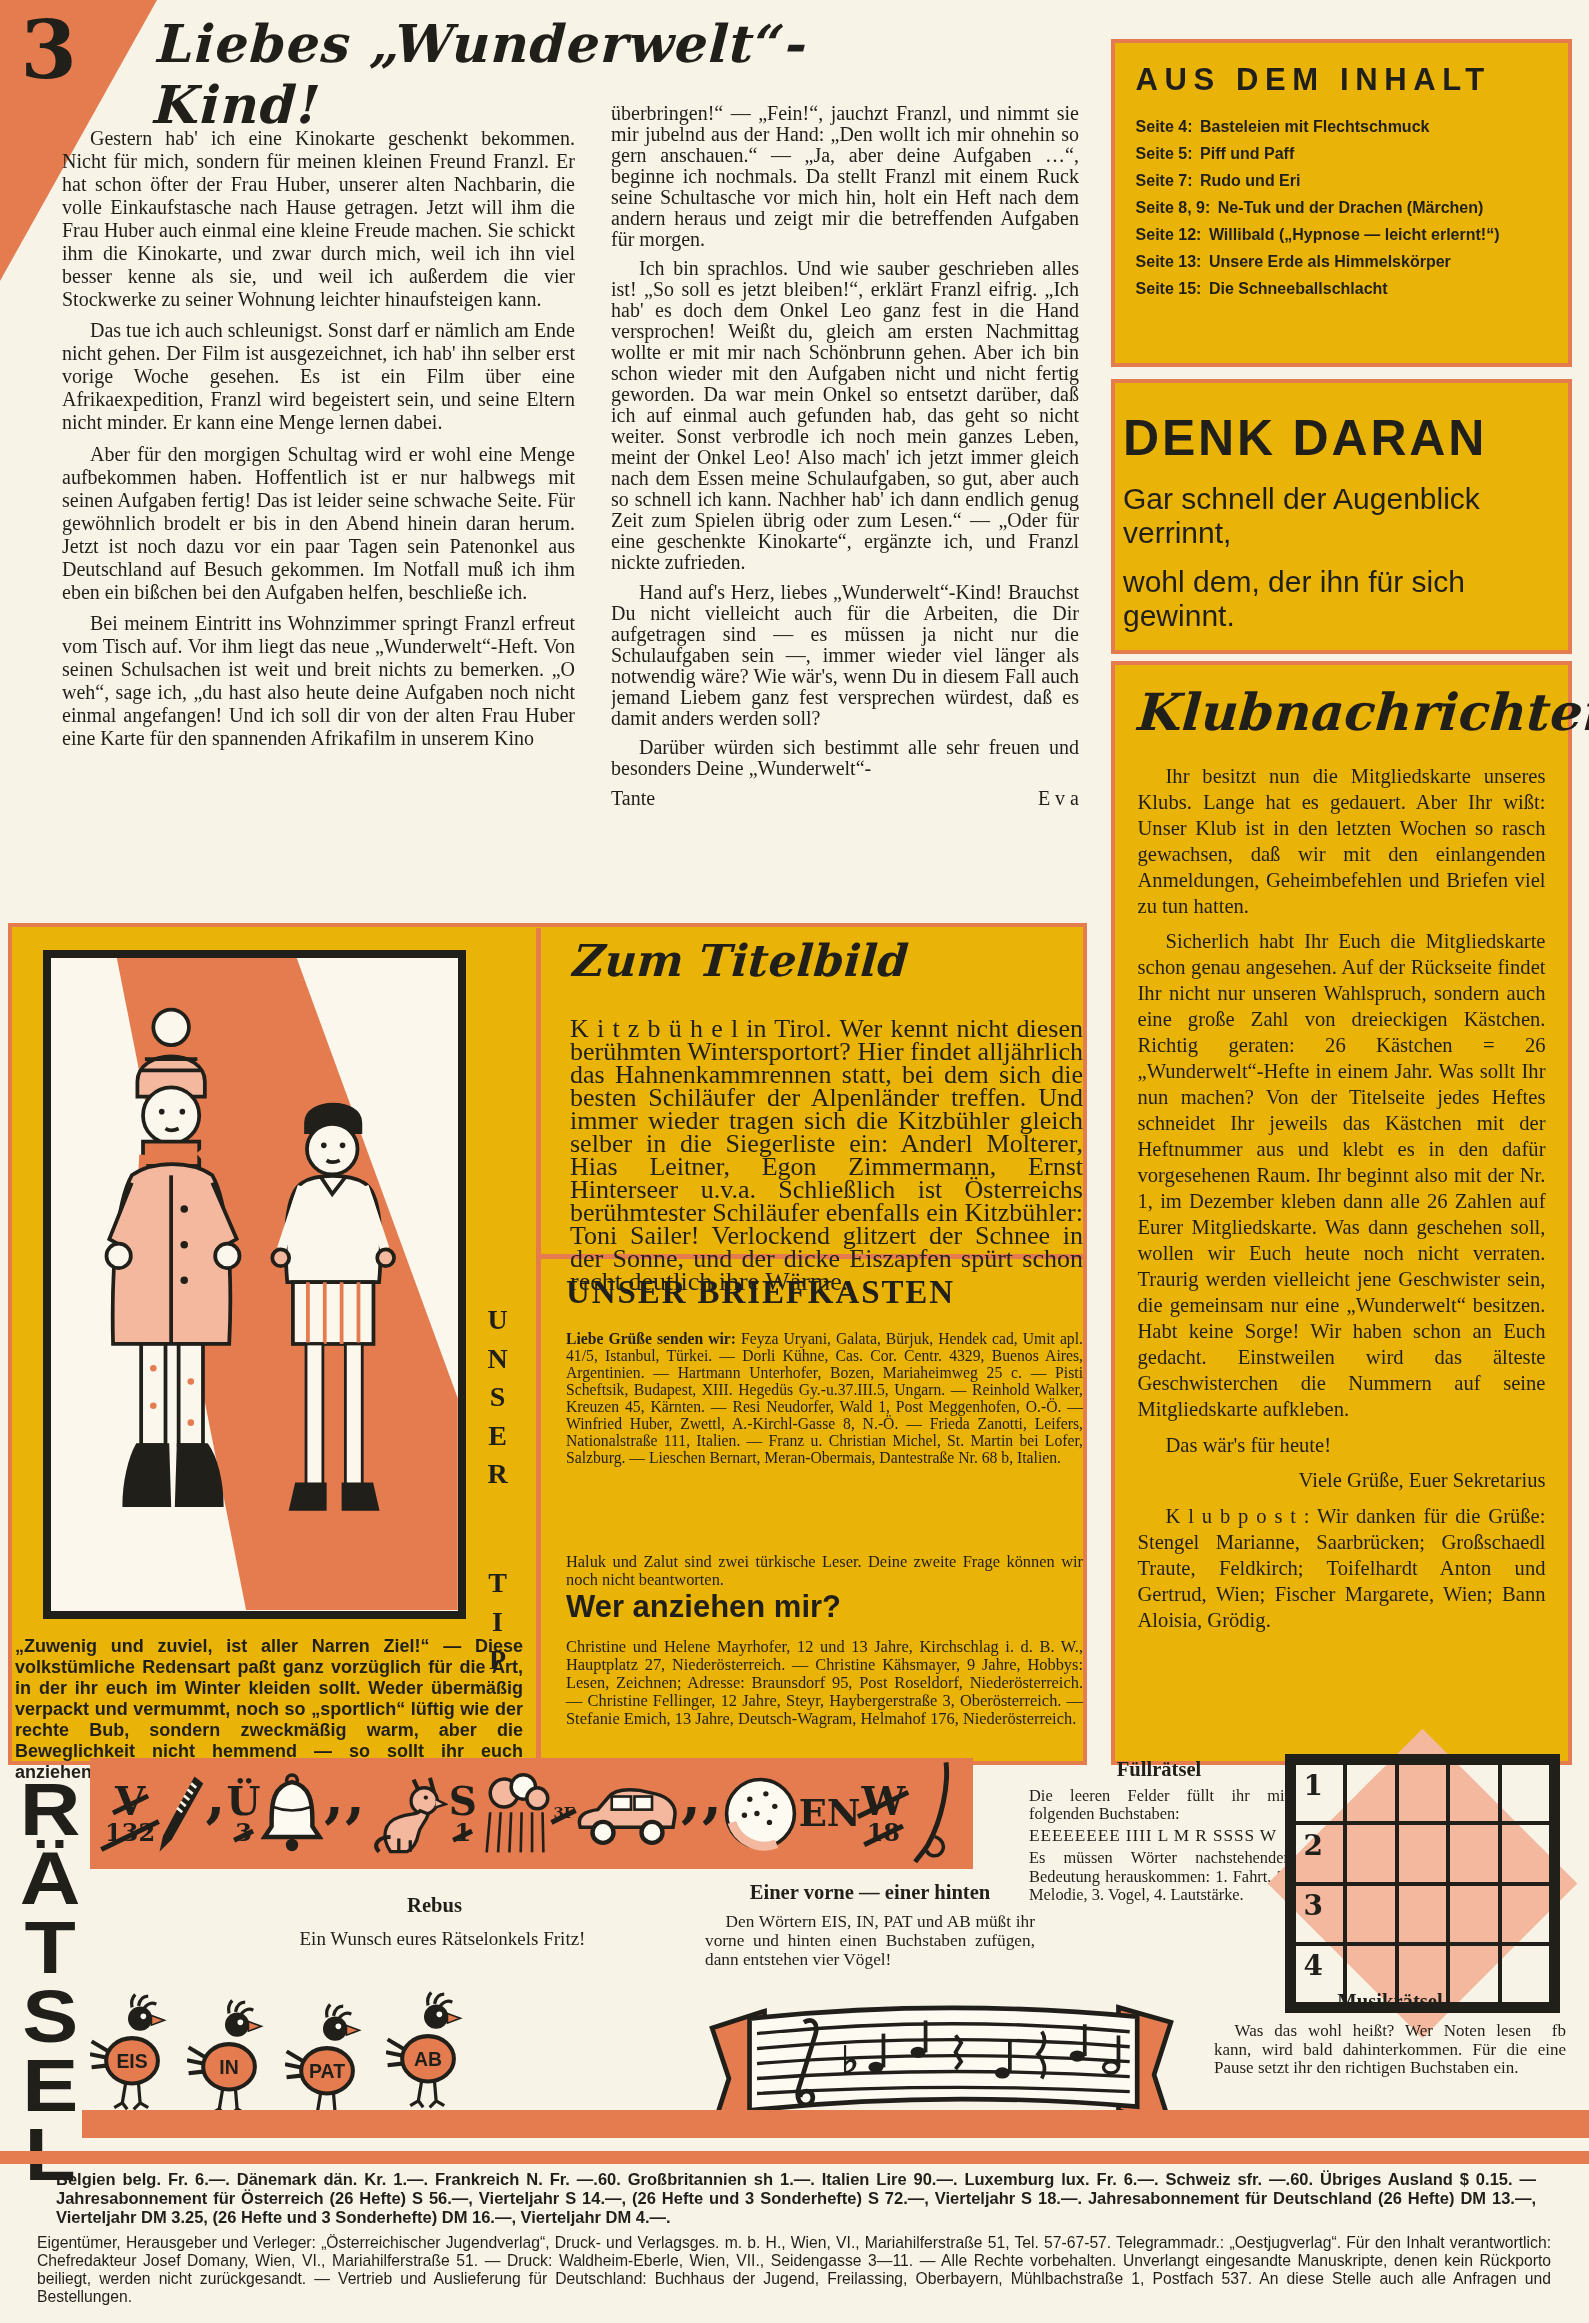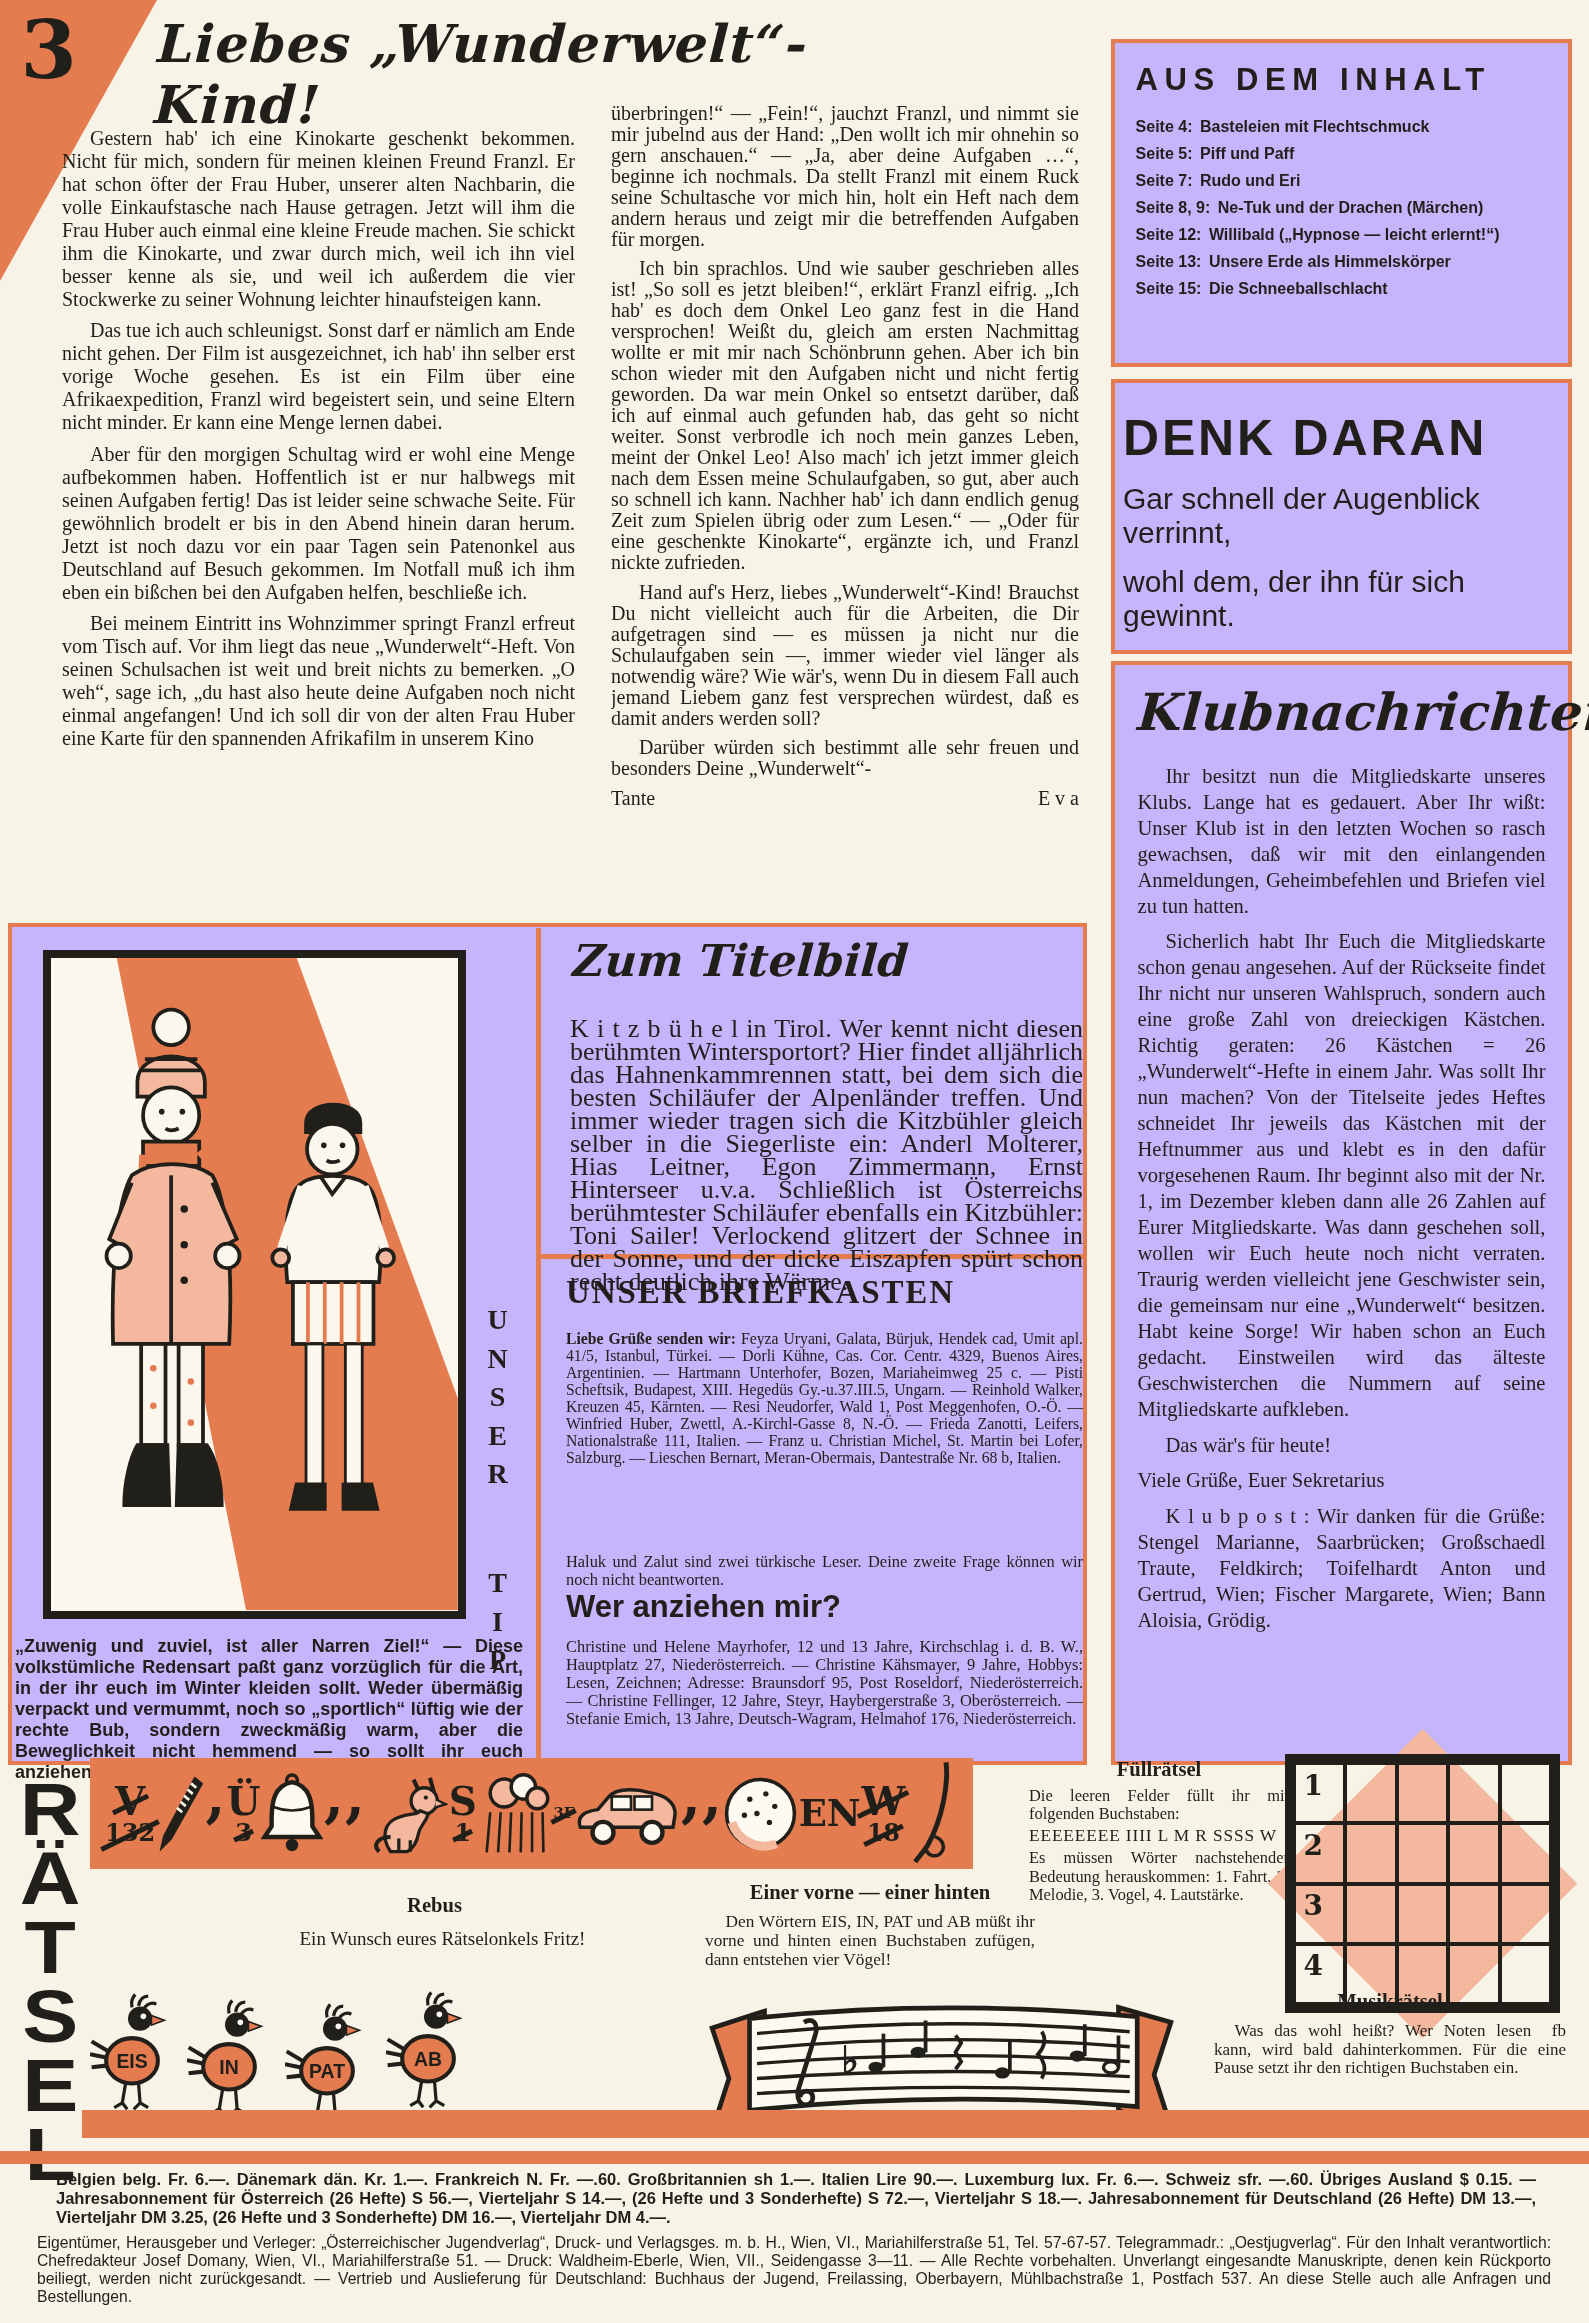--- a/index.html
+++ b/index.html
@@ -12,34 +12,34 @@
   .main-title{left:156px;top:13px;width:656px;font-family:"DejaVu Serif",serif;font-style:italic;font-weight:bold;
               font-size:52px;letter-spacing:0.9px;transform:skewX(-3deg);}
   
   .story{font-size:20px;text-align:justify;margin-top:22px;}
   .story p{margin:0 0 8.4px 0;text-indent:28px;}
   .story p.noindent{text-indent:0;}
   .col1{left:62px;top:105px;width:513px;height:817px;line-height:23px;overflow:hidden;}
   .col2{left:611px;top:81px;width:468px;height:843px;line-height:21px;overflow:hidden;}
   .sig-row{display:flex;justify-content:space-between;padding-left:0;}
   
-  .obox{border:4.7px solid #E57C50;background:#c4b5fd;}
+  .obox{border:4.7px solid #E57C50;background:#eab308;}
   .toc{left:1111px;top:39px;width:461px;height:328px;padding:19px 9.4px 0 20.6px;box-sizing:border-box;}
   .toc-head{font-family:"Liberation Sans",sans-serif;font-weight:bold;font-size:31px;letter-spacing:6.6px;}
   .toc-list{margin-top:15px;font-family:"Liberation Sans",sans-serif;font-weight:bold;font-size:16px;line-height:27px;}
   .toc-item{padding-left:32px;text-indent:-32px;}
   .toc-page{margin-right:7.5px;}
   .denk{left:1111px;top:379px;width:461px;height:275px;padding:26px 24px 0 8px;box-sizing:border-box;}
   .denk-head{font-family:"Liberation Sans",sans-serif;font-weight:bold;font-size:50px;letter-spacing:2.8px;}
   .denk-line{font-family:"Liberation Sans",sans-serif;font-weight:normal;font-size:30px;margin-top:15px;}
   .klub{left:1111px;top:661px;width:461px;height:1104px;padding:17px 22.5px 0 22.5px;box-sizing:border-box;}
   .script-head{font-family:"DejaVu Serif",serif;font-style:italic;font-weight:bold;font-size:51px;transform:skewX(-4deg);}
   .klub-body{margin-top:21px;font-size:20.6px;line-height:26px;text-align:justify;}
   .klub-body p{margin:0 0 9.4px 0;text-indent:28px;}
-  .klub-body p.center{text-align:left;text-indent:0;}
+  .klub-body p.center{text-align:right;text-indent:0;}
   
   .midbox{left:7.5px;top:923px;width:1079px;height:842px;box-sizing:border-box;}
   .vrule{left:536px;top:928px;width:4.7px;height:834px;background:#E57C50;}
   .hrule{left:541px;top:1254px;width:546px;height:4.7px;background:#E57C50;}
   .illus{left:43px;top:950px;width:423px;height:669px;border:8.4px solid #211F1A;box-sizing:border-box;background:#FBF7ED;}
   .tipcol{left:481px;top:1304px;writing-mode:vertical-rl;text-orientation:upright;
           font-family:"Liberation Serif",serif;font-weight:bold;font-size:28px;letter-spacing:7.5px;}
   .tipcol .w2{margin-top:32px;}
   .caption{left:15px;top:1636px;width:508px;font-family:"Liberation Sans",sans-serif;font-weight:bold;
            font-size:18px;line-height:21px;text-align:justify;}

